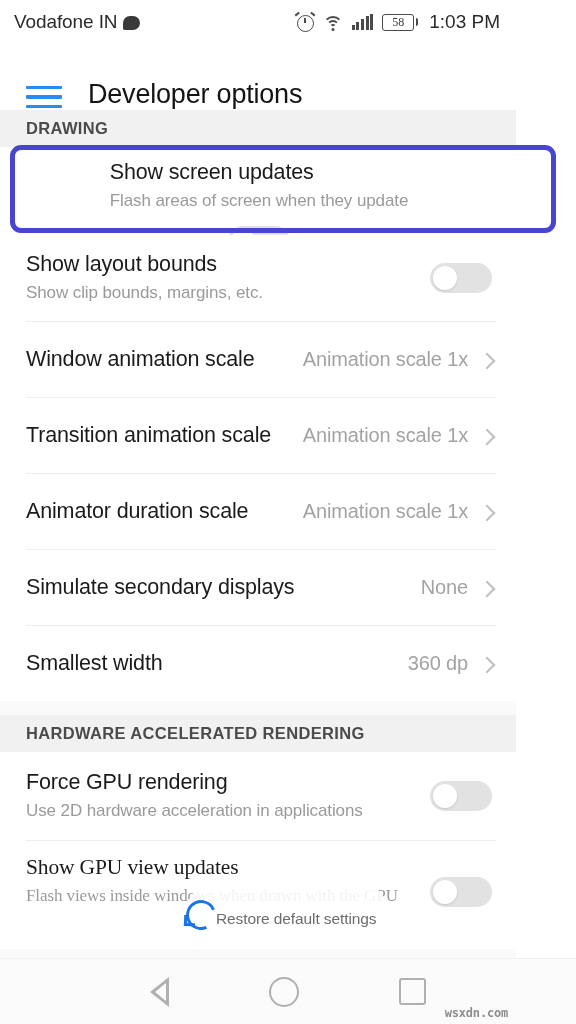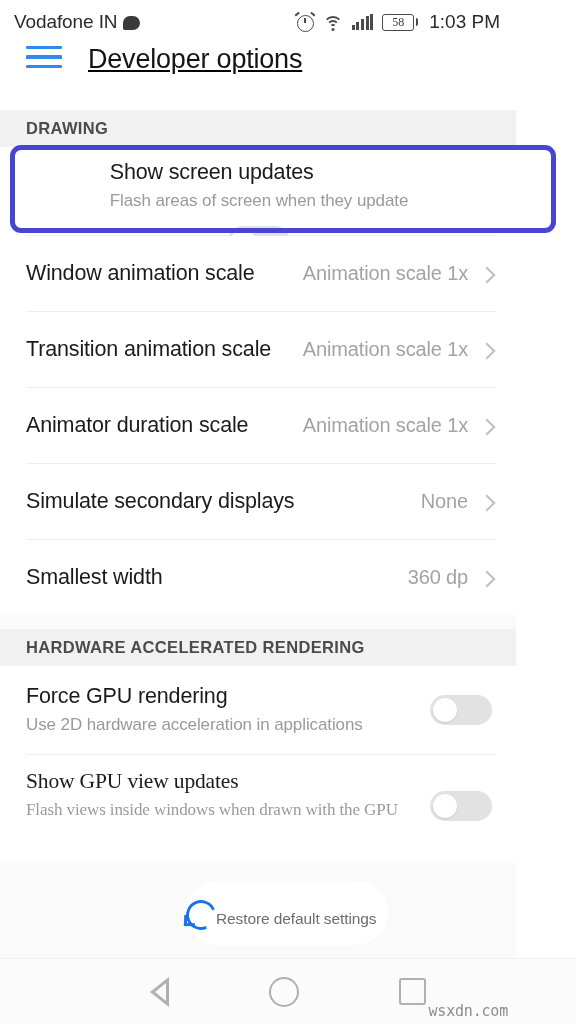--- a/index.html
+++ b/index.html
@@ -84,21 +84,21 @@
   }
   .ic-battery .pct { font-size:12px; color:#3a3a3a; line-height:1;font-family:Liberation Serif, serif; }
   .ic-battery .cap {
     width:2.5px; height:8px; background:#4a4a4a;
     border-radius:0 2px 2px 0; margin-left:1.5px;
   }
 
   
   .appbar {
     height:66px; background:#ffffff;
-    display:flex; align-items:flex-start; padding-left:26px;text-decoration:underline;
+    display:flex; align-items:flex-end; padding-left:26px;
   }
   .hamburger { width:36px; height:26px; display:flex;
     flex-direction:column; justify-content:center; gap:6px; cursor:pointer; }
   .hamburger i { display:block; height:3.5px; background:#2C8BF0; border-radius:1px; }
   .appbar-title {
     font-size:27px; color:#141414; margin-left:26px; letter-spacing:-0.2px;
   }
 
   
   .section-header {
@@ -214,23 +214,24 @@
   .nav-home {
     width:30px; height:30px; border-radius:50%;
     border:2.4px solid #b0b0b0; cursor:pointer;
   }
   .nav-recents {
     width:27px; height:27px; border-radius:3px;
     border:2.4px solid #b0b0b0; cursor:pointer;
   }
   .watermark {
     position:absolute; right:8px; bottom:4px;
-    font-size:15px; color:#8d8d8d;
+    font-size:12px; color:#8d8d8d;
     font-family:"DejaVu Sans Mono", monospace;
     letter-spacing:-0.2px;
+    font-weight:bold;
   }
 
   .gap-band { height:14px; background:#fafafa; }
 </style>
 </head>
 <body>
 
 <div id="screen">
 
   <div class="statusbar">
@@ -282,20 +283,29 @@
     <div class="row two-line" style="height:88px;flex-direction:column;">
       <div class="texts">
         <div class="title">Show screen updates</div>
         <div class="subtitle">Flash areas of screen when they update</div>
       </div>
       <div class="switch">
           <span class="knob"></span>
         </div>
     </div>
 
+    <div class="row two-line" style="height:86px;">
+      <div class="texts">
+        <div class="title">Show layout bounds</div>
+        <div class="subtitle">Show clip bounds, margins, etc.</div>
+      </div>
+      <div class="switch">
+          <span class="knob"></span>
+        </div>
+    </div>
 
     <div class="divider"></div>
 
     <div class="row one-line">
       <div class="texts">
         <div class="title">Window animation scale</div>
       </div>
       <div class="value">
         <span>Animation scale 1x</span>
         <span class="chev"></span>

